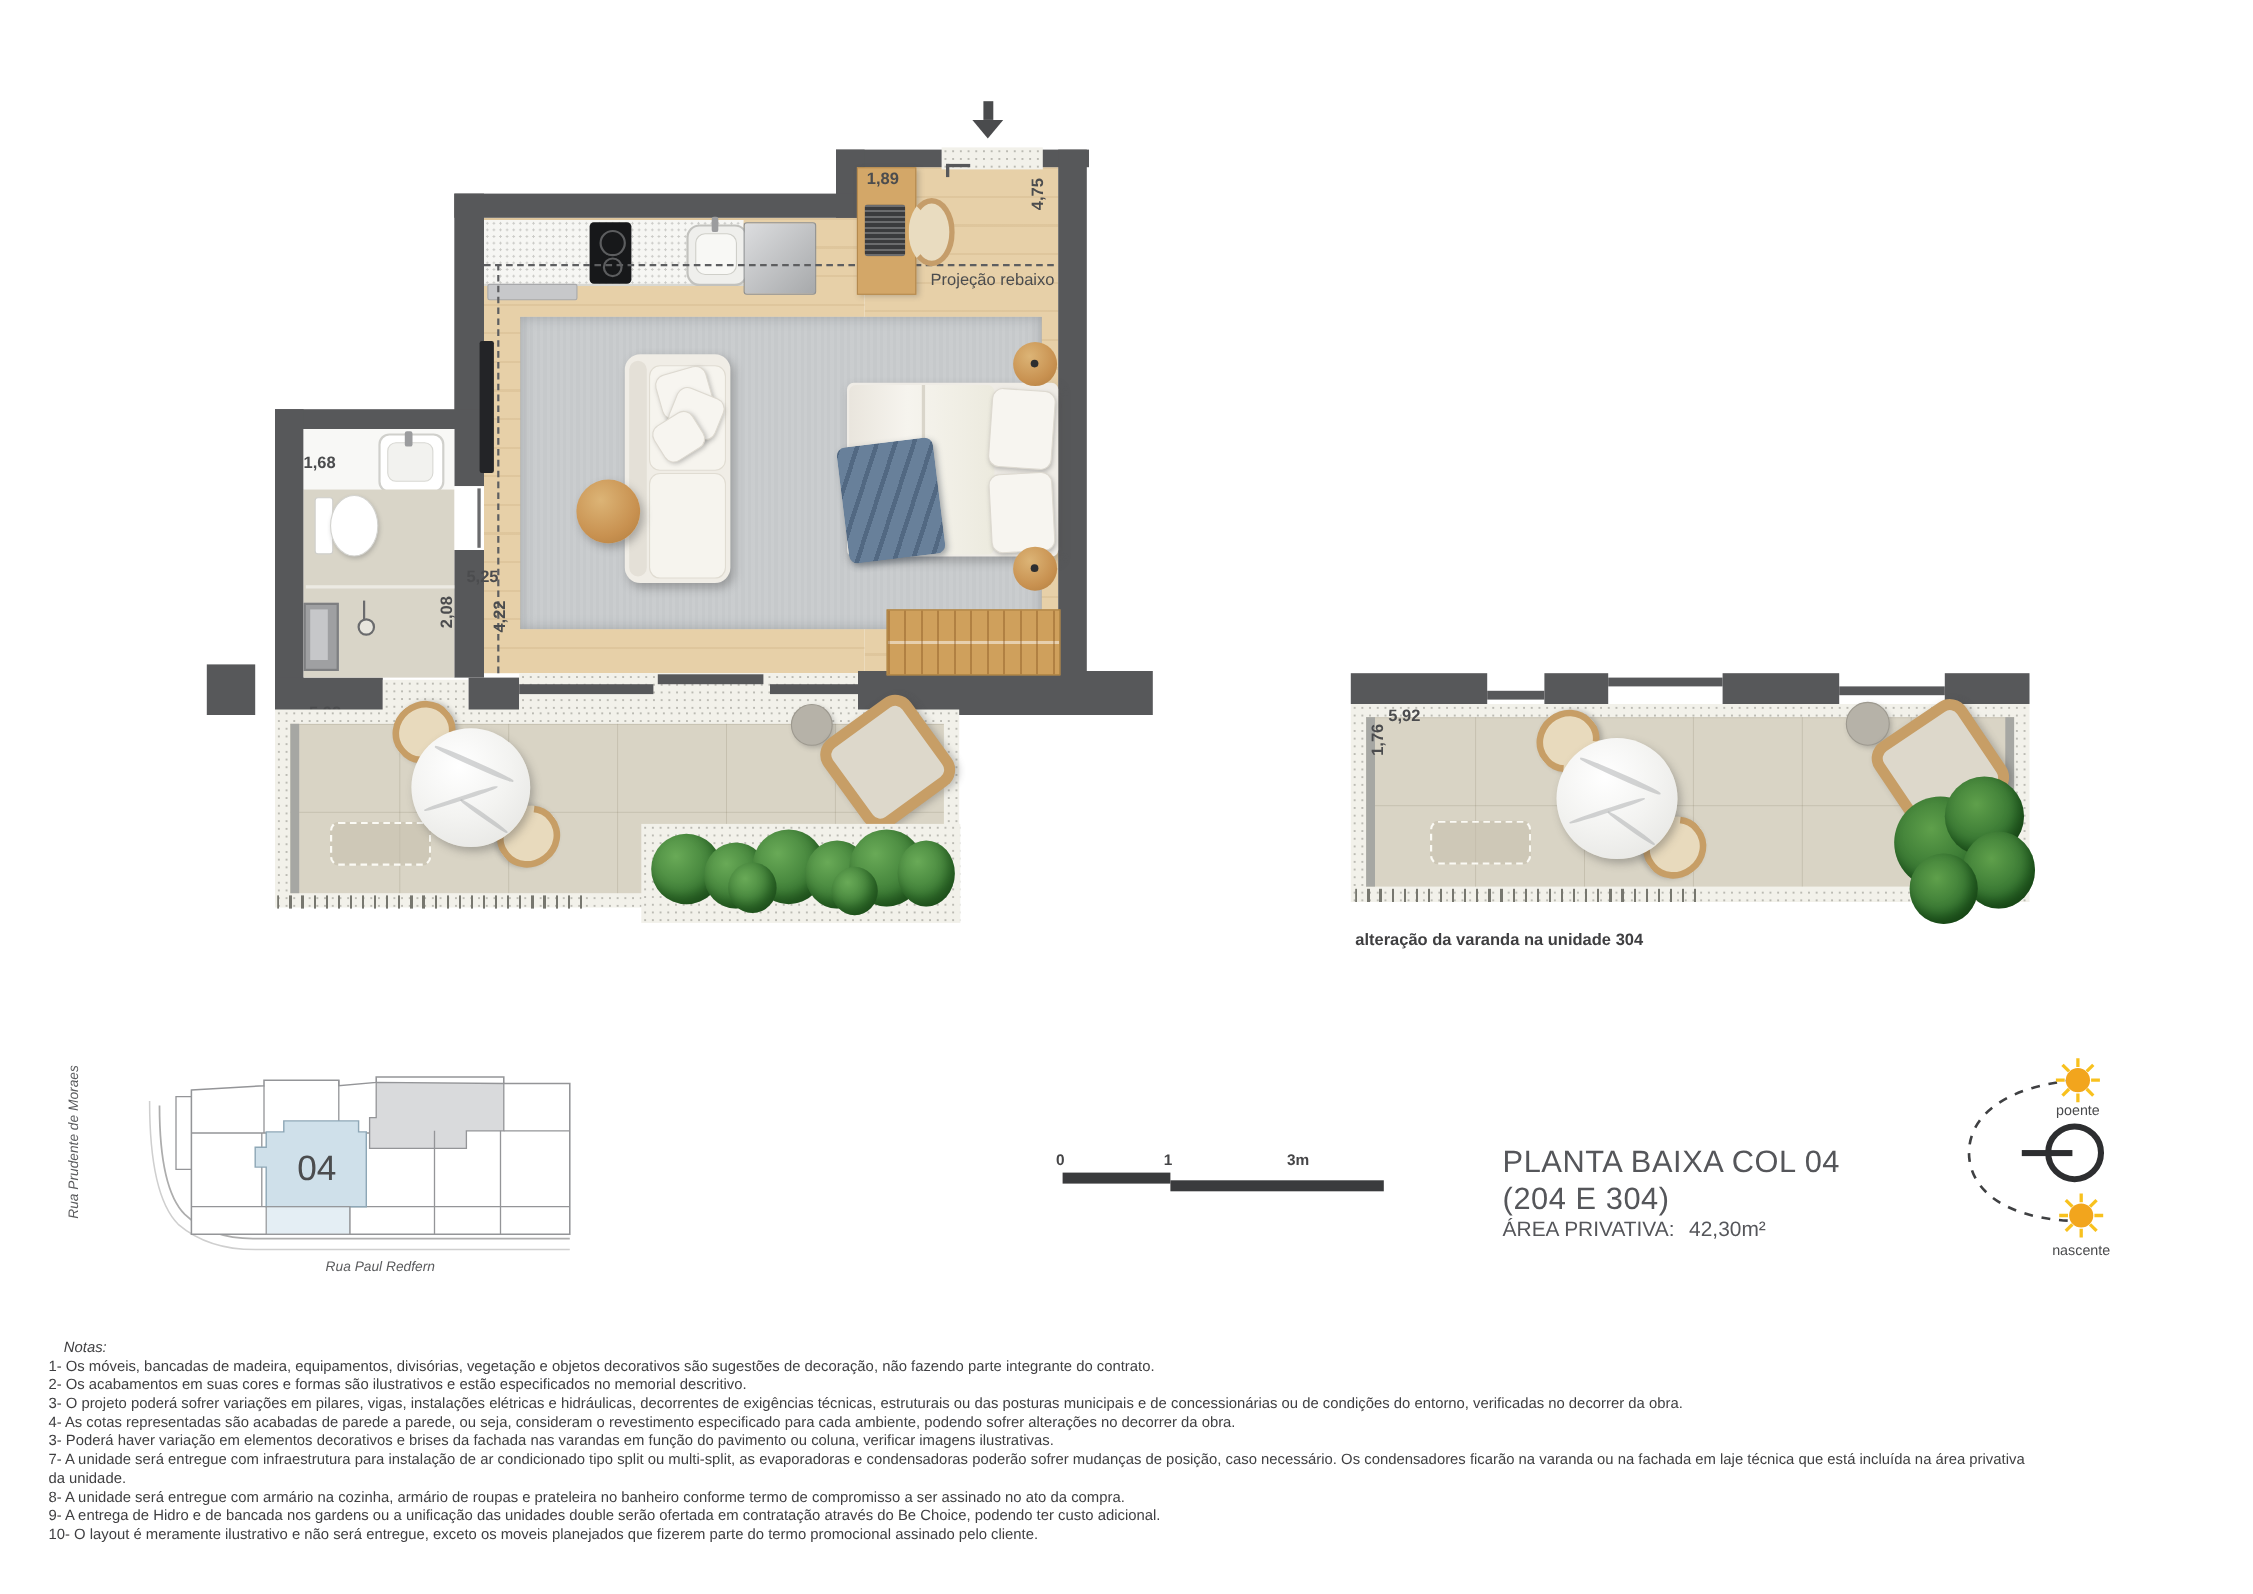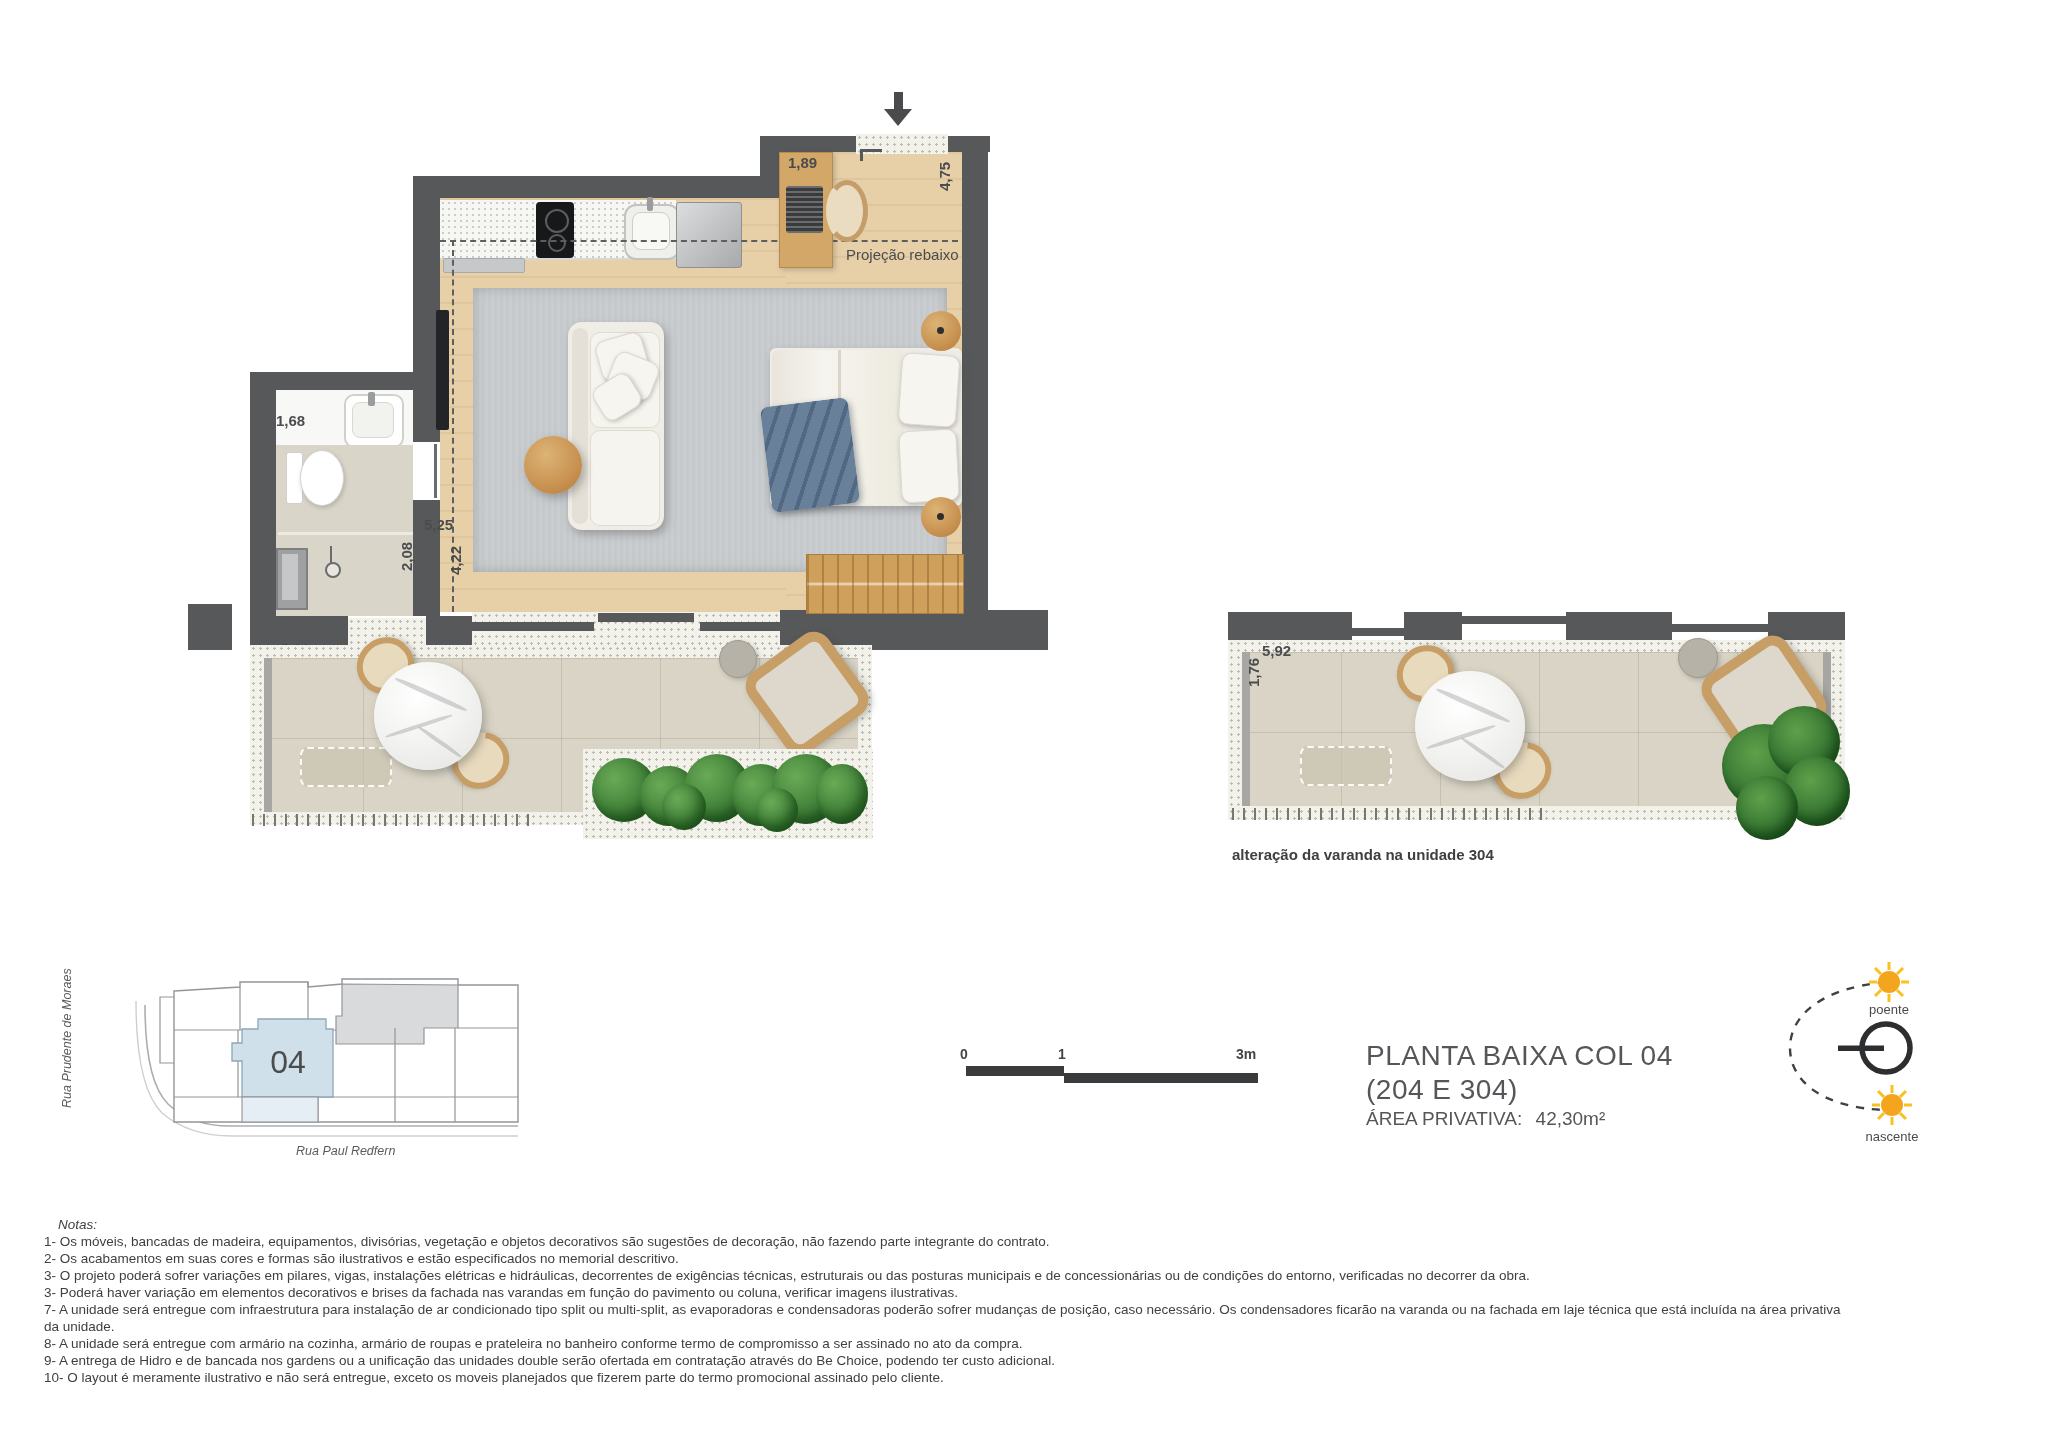--- a/index.html
+++ b/index.html
@@ -229,21 +229,21 @@
       <rect x="130" y="122" width="76" height="25" fill="#e4eef4" stroke="#949598" stroke-width="1.1"></rect>
       <text x="176" y="98" font-size="32" fill="#4b4c4e" text-anchor="middle" font-family="Liberation Sans, sans-serif">04</text>
     </svg>
     <div class="street" style="left:60px;top:1108px;transform:rotate(-90deg);transform-origin:left top;">Rua Prudente de Moraes</div>
     <div class="street" style="left:296px;top:1144px;">Rua Paul Redfern</div>
   </div>
 
   <div>
     <div class="ticklabel" style="left:960px;top:1046px;">0</div>
     <div class="ticklabel" style="left:1058px;top:1046px;">1</div>
-    <div class="ticklabel" style="left:1236px;top:1046px;">3m</div>
+    <div class="ticklabel" style="left:1170px;top:1046px;">3m</div>
     <div class="abs" style="left:966px;top:1066px;width:98px;height:10px;background:#3a3b3d;"></div>
     <div class="abs" style="left:1064px;top:1073px;width:194px;height:10px;background:#3a3b3d;"></div>
   </div>
 
   <div>
     <div class="abs" style="left:1366px;top:1040px;font-size:28px;letter-spacing:0.5px;color:#55565a;">PLANTA BAIXA COL 04</div>
     <div class="abs" style="left:1366px;top:1074px;font-size:28px;letter-spacing:0.5px;color:#55565a;">(204 E 304)</div>
     <div class="abs" style="left:1366px;top:1108px;font-size:19px;color:#55565a;">
       <span>ÁREA PRIVATIVA:</span>
       <span style="margin-left:8px;">42,30m²</span>
@@ -286,20 +286,21 @@
       </g>
       <text x="110" y="183" font-size="13" fill="#4a4b4d" text-anchor="middle" font-family="Liberation Sans, sans-serif">nascente</text>
     </svg>
   </div>
 
   <div class="abs" style="left:44px;top:1216px;width:1800px;">
     <div class="note-line" style="margin-left:14px;font-style:italic;">Notas:</div>
     <div class="note-line">1- Os móveis, bancadas de madeira, equipamentos, divisórias, vegetação e objetos decorativos são sugestões de decoração, não fazendo parte integrante do contrato.</div>
     <div class="note-line">2- Os acabamentos em suas cores e formas são ilustrativos e estão especificados no memorial descritivo.</div>
     <div class="note-line">3- O projeto poderá sofrer variações em pilares, vigas, instalações elétricas e hidráulicas, decorrentes de exigências técnicas, estruturais ou das posturas municipais e de concessionárias ou de condições do entorno, verificadas no decorrer da obra.</div>
+    <div class="note-line">4- As cotas representadas são acabadas de parede a parede, ou seja, consideram o revestimento especificado para cada ambiente, podendo sofrer alterações no decorrer da obra.</div>
     <div class="note-line">3- Poderá haver variação em elementos decorativos e brises da fachada nas varandas em função do pavimento ou coluna, verificar imagens ilustrativas.</div>
     <div class="note-line">7- A unidade será entregue com infraestrutura para instalação de ar condicionado tipo split ou multi-split, as evaporadoras e condensadoras poderão sofrer mudanças de posição, caso necessário. Os condensadores ficarão na varanda ou na fachada em laje técnica que está incluída na área privativa da unidade.</div>
     <div class="note-line">8- A unidade será entregue com armário na cozinha, armário de roupas e prateleira no banheiro conforme termo de compromisso a ser assinado no ato da compra.</div>
     <div class="note-line">9- A entrega de Hidro e de bancada nos gardens ou a unificação das unidades double serão ofertada em contratação através do Be Choice, podendo ter custo adicional.</div>
     <div class="note-line">10- O layout é meramente ilustrativo e não será entregue, exceto os moveis planejados que fizerem parte do termo promocional assinado pelo cliente.</div>
   </div>
 
 </div>
 
 </body></html>

